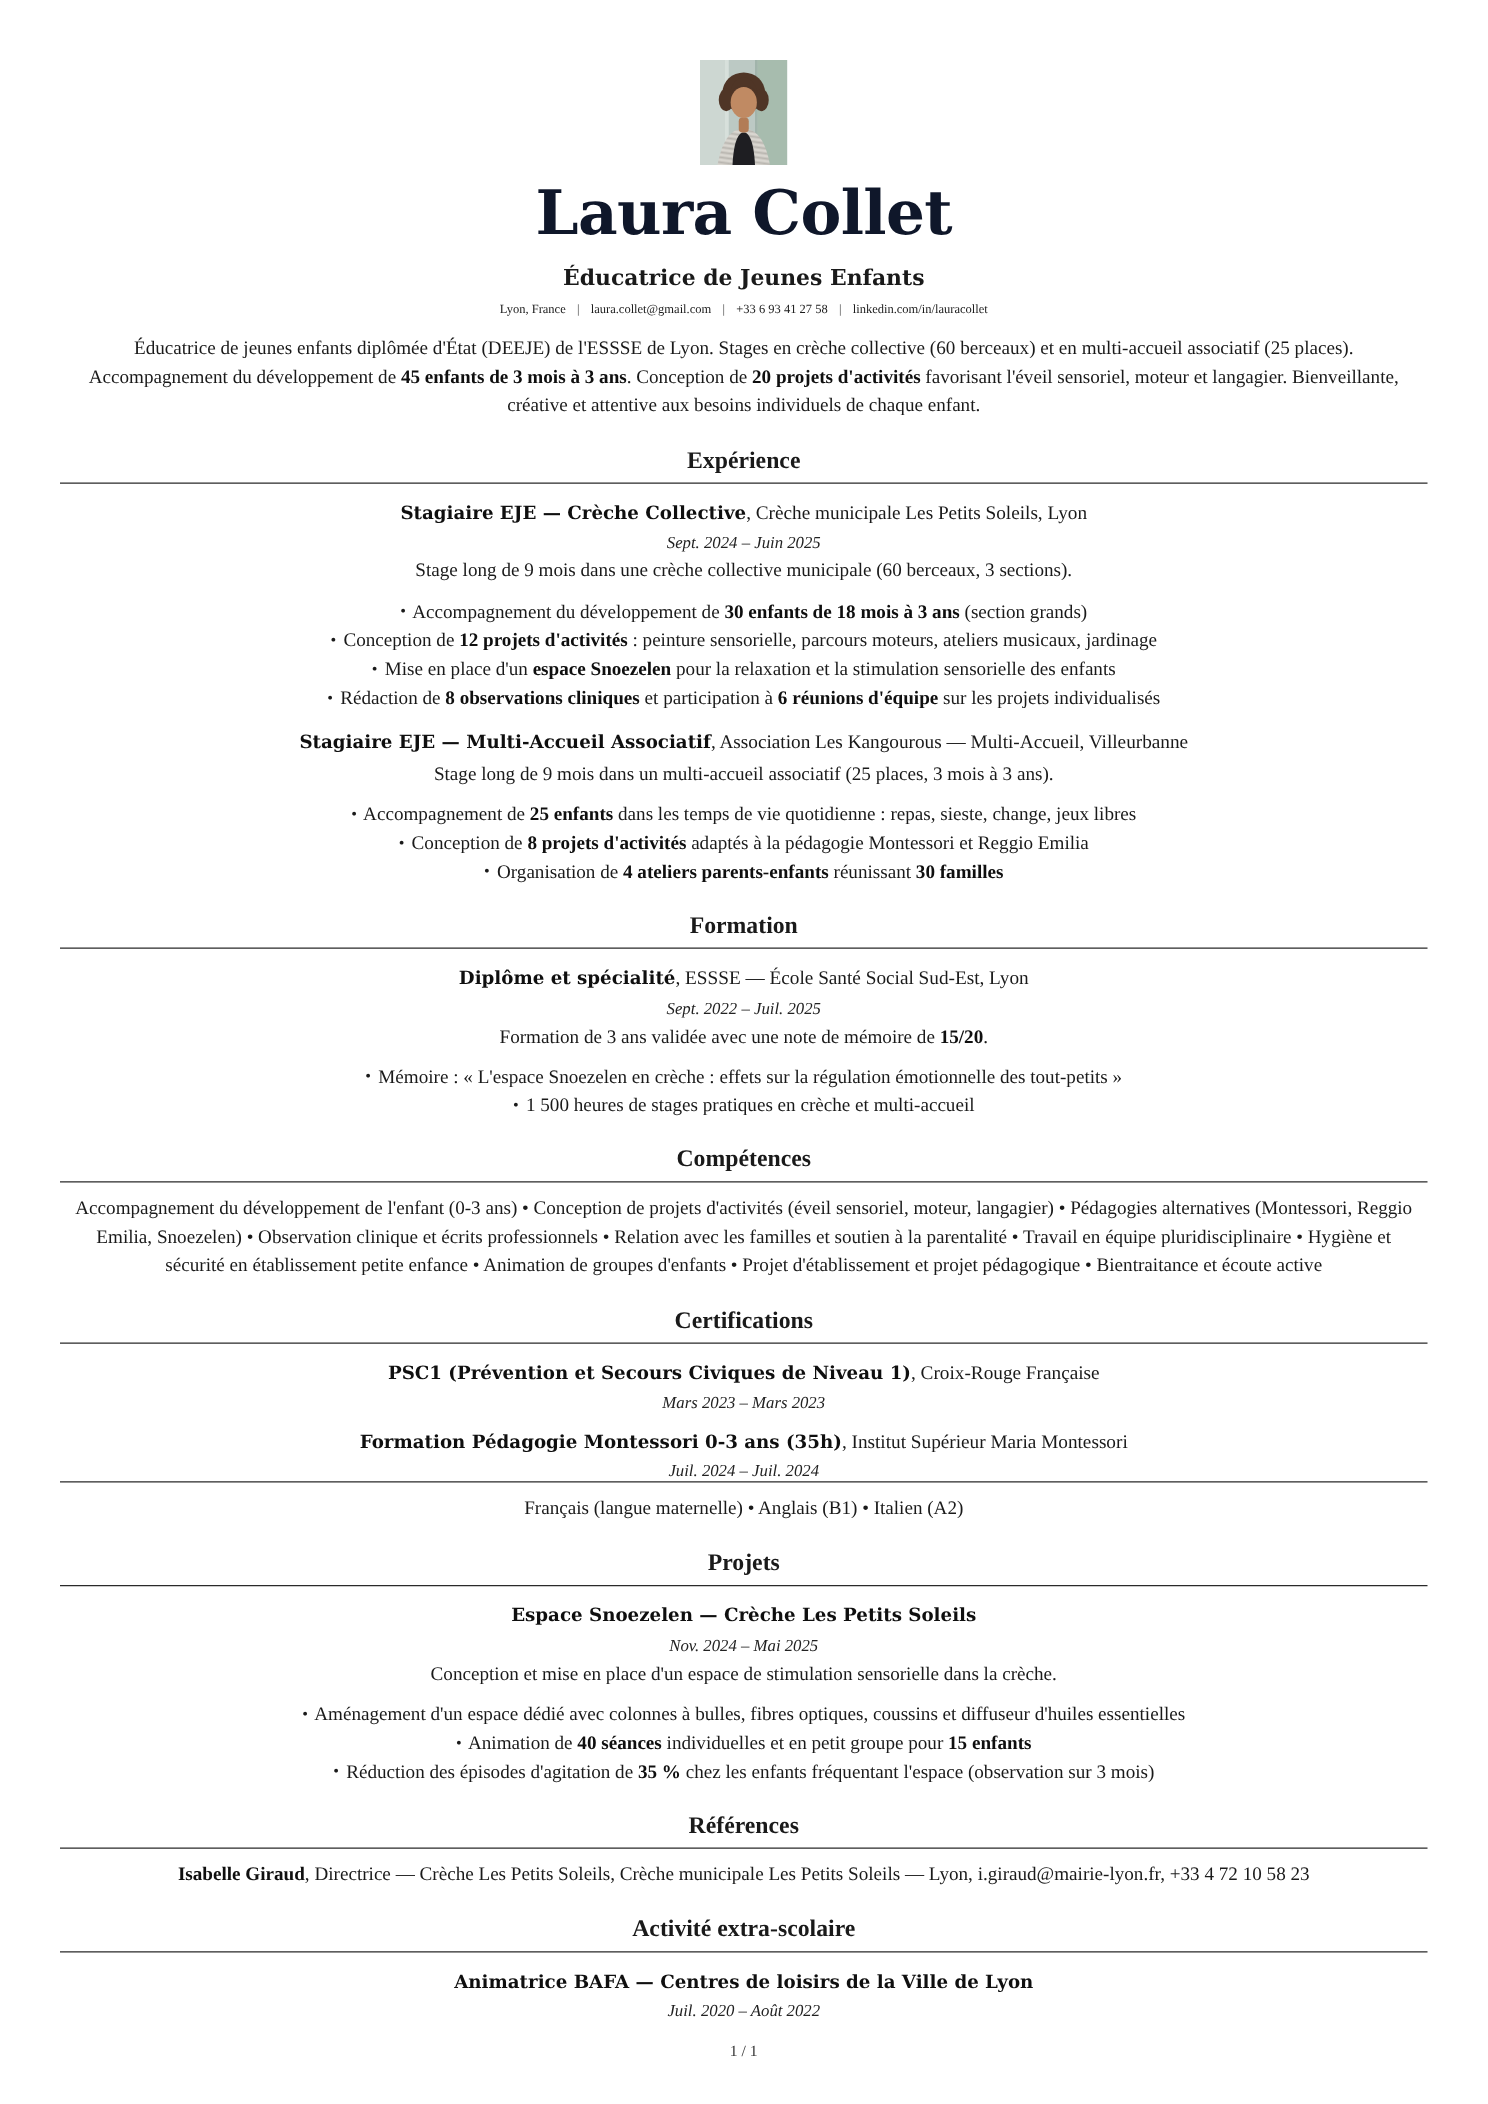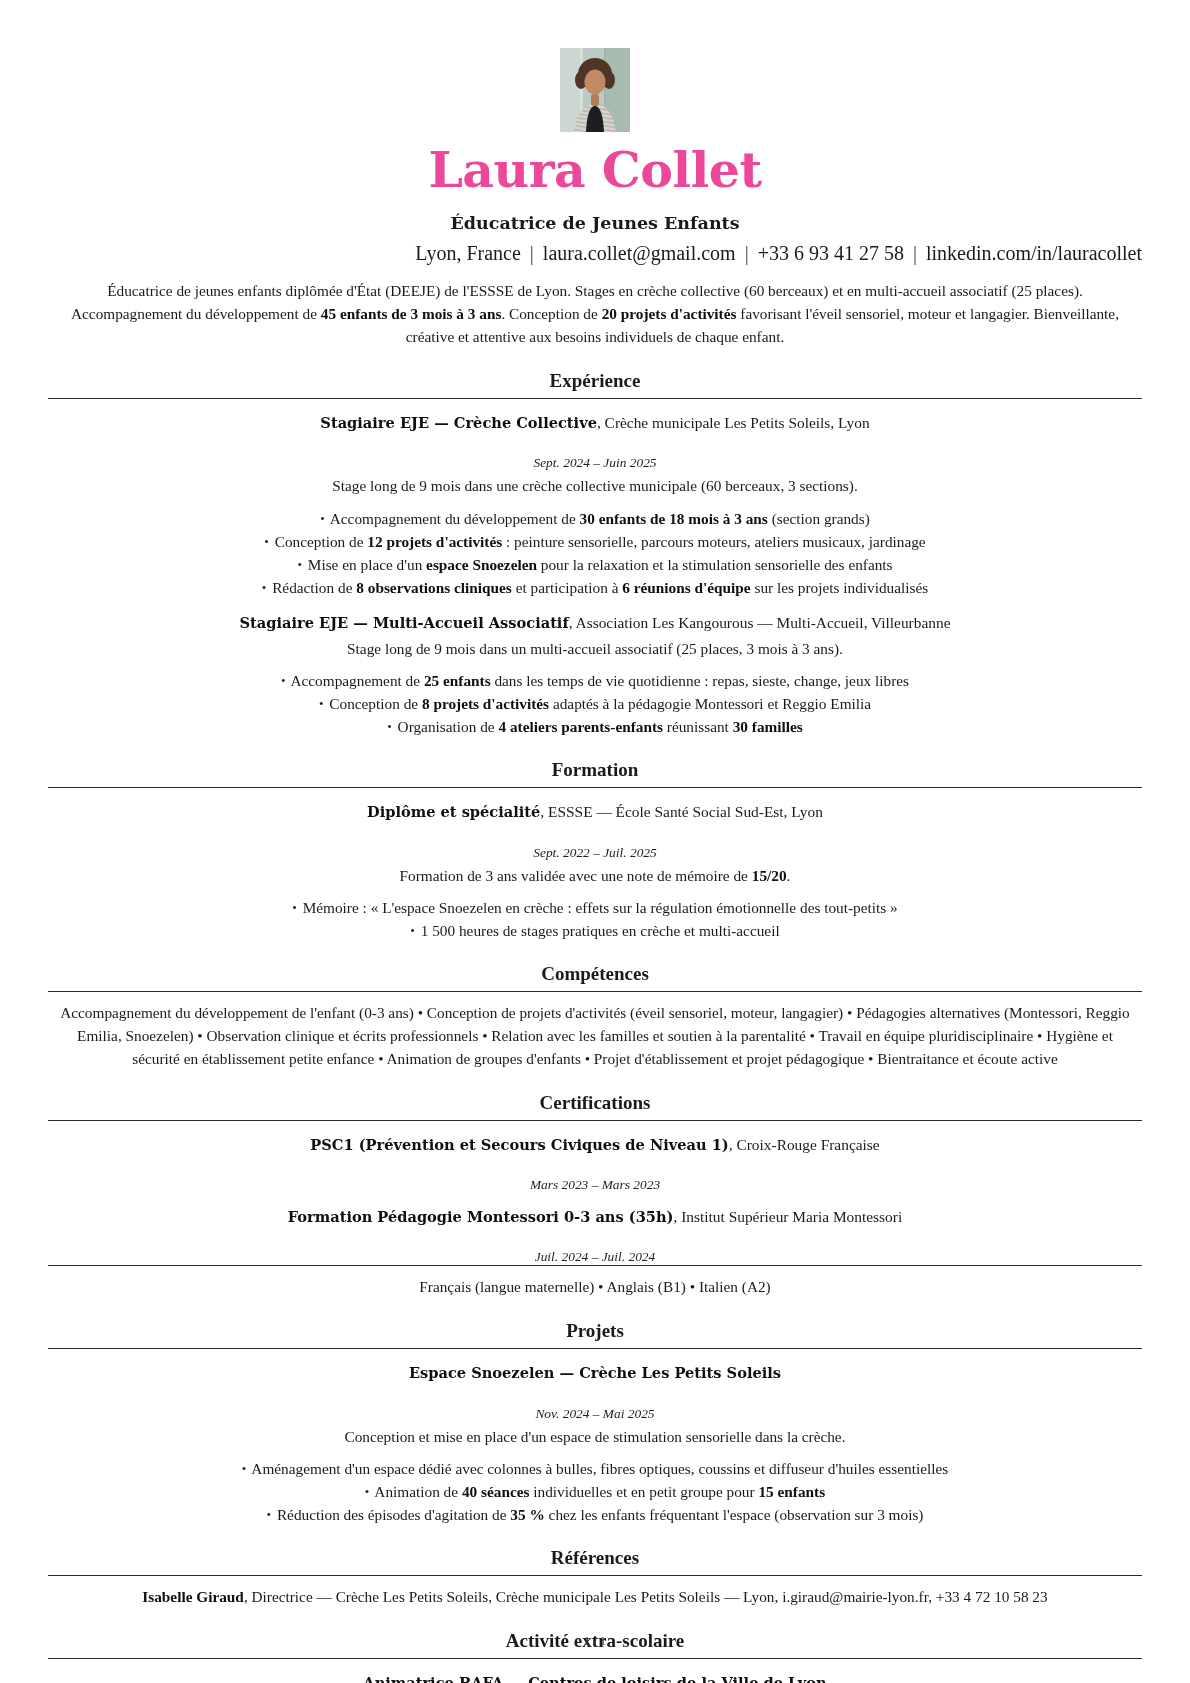--- a/index.html
+++ b/index.html
@@ -11,43 +11,43 @@
   }
   *{box-sizing:border-box;}
   .page{width:1190px;height:1683px;padding:44px 48px 0;position:relative;overflow:hidden;}
 
   
   .photo-wrap{width:70px;height:84px;margin:4px auto 10px;overflow:hidden;}
   .photo-wrap svg{display:block;width:100%;height:100%;}
   h1{
     font-family:"DejaVu Serif", serif;
     font-size:49px;line-height:1.15;font-weight:700;
-    text-align:center;margin:2px 0 0;color:#ec4899;letter-spacing:-0.5px;
+    text-align:center;margin:2px 0 0;color:#0f172a;letter-spacing:-0.5px;
   }
   .job-title{
     font-family:"DejaVu Serif", serif;
     text-align:center;font-weight:700;font-size:17.5px;margin:15px 0 0;
   }
-  .contact{text-align:right;font-size:20px;margin:9px 0 0;}
+  .contact{text-align:center;font-size:10px;margin:9px 0 0;}
   .contact .sep{margin:0 9px;color:#444;}
   .summary{
     text-align:center;font-size:15.3px;line-height:1.5;margin:15px 16px 0;
   }
 
   
   h2{
     font-family:Liberation Serif, serif;
     text-align:center;font-size:19px;font-weight:700;margin:21px 0 6px;
   }
   hr{border:none;border-top:1px solid #2a2a2a;margin:0 0 6px;}
   .para{text-align:center;font-size:15.3px;line-height:1.5;margin:10px 12px 4px;}
   .entry{margin-top:13px;}
   .entry-title{text-align:center;font-size:15.4px;margin:0;line-height:1.45;}
   .entry-title b{font-family:"DejaVu Serif", serif;font-size:14.6px;}
-  .entry-dates{text-align:center;font-style:italic;font-size:13.4px;margin:21px 0 0;color:#222;}
+  .entry-dates{text-align:center;font-style:italic;font-size:13.4px;margin:4px 0 0;color:#222;}
   .entry-desc{text-align:center;font-size:15.3px;margin:4px 0 0;line-height:1.45;}
   .bullets{list-style:none;margin:10px 0 5px;padding:0;}
   .bullets li{text-align:center;font-size:15.3px;line-height:1.44;margin:1px 0;}
   .bullets .dot{font-size:13px;position:relative;top:-1px;margin-right:2px;}
   b,strong{color:#0f0f0f;}
 
   
   .footer{
     position:absolute;left:0;right:0;bottom:34px;
     text-align:center;font-size:12.5px;color:#333;margin-top:36px;

